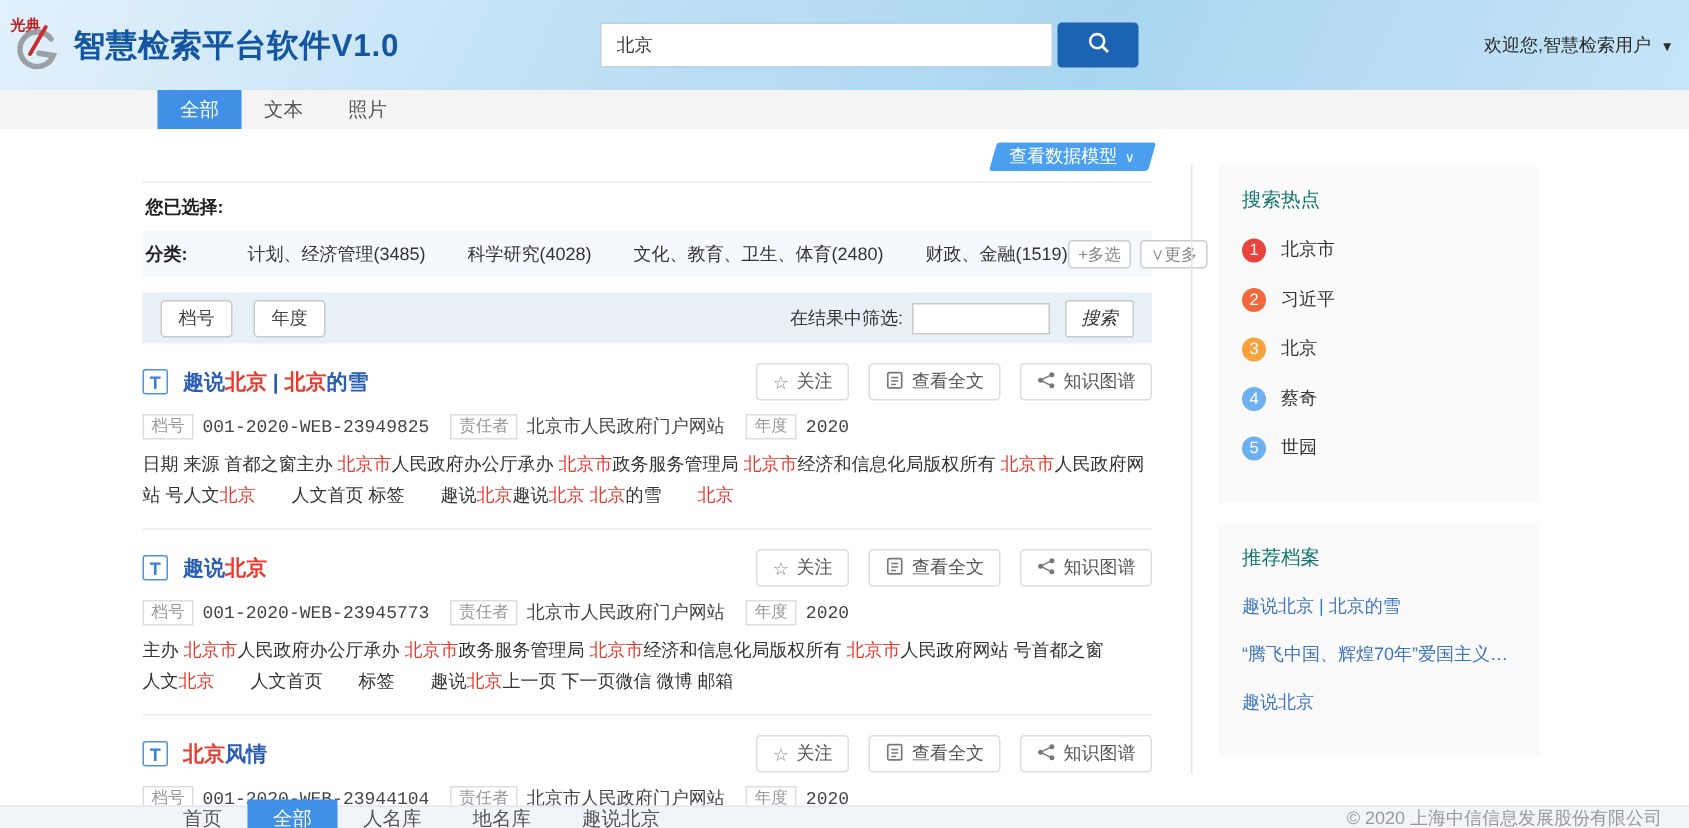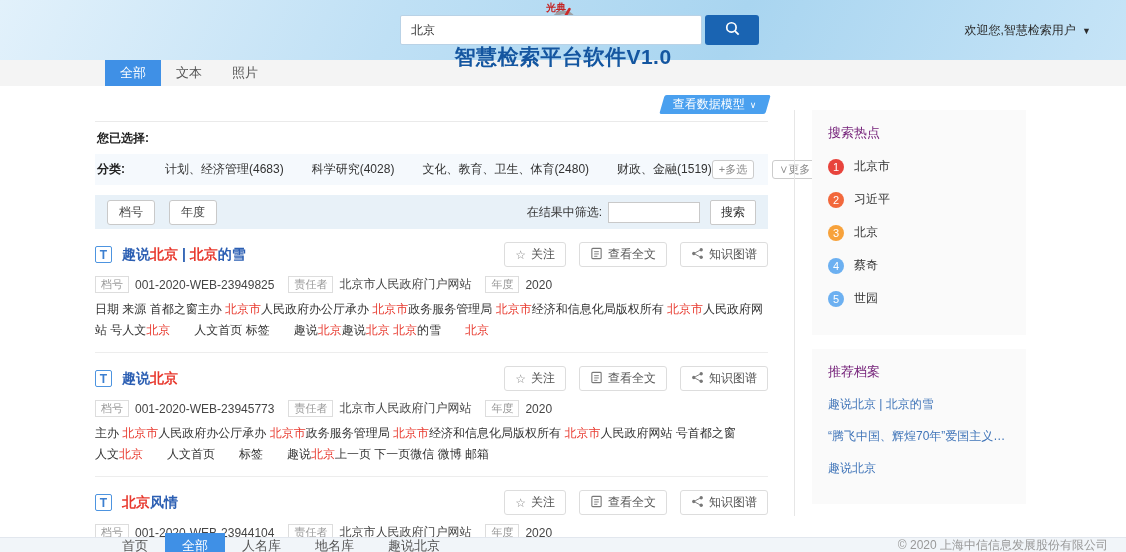--- a/index.html
+++ b/index.html
@@ -1,26 +1,26 @@
 <!DOCTYPE html>
 <html><head>
 <meta charset="utf-8">
 <style>
   * { margin:0; padding:0; box-sizing:border-box; }
   body { font-family:"Liberation Sans","DejaVu Sans",sans-serif; background:#fff; }
   .page { width:1126px; height:552px; position:relative; overflow:hidden; background:#fff; font-size:12px; color:#333; }
 
   
-  .header { height:60px; background:linear-gradient(115deg,#e2f1fb 0%,#bfe0f5 35%,#a9d5f0 65%,#c6e4f7 100%); display:flex; align-items:center; position:relative;flex-direction:column; }
+  .header { height:60px; background:linear-gradient(115deg,#e2f1fb 0%,#bfe0f5 35%,#a9d5f0 65%,#c6e4f7 100%); display:flex; align-items:center; position:relative; }
   .logo { margin:0 8px 0 5px; flex:none; }
   .app-title { font-size:21px; font-weight:bold; color:#1456a0; letter-spacing:.5px; }
   .searchbar { position:absolute; left:400px; top:15px; display:flex; }
   .search-input { width:302px; height:30px; border:1px solid #b9d2e6; padding:0 10px; font-size:12px; color:#333; border-radius:2px; outline:none; font-family:inherit; }
   .search-btn { width:54px; height:30px; background:#1a64b2; border:none; border-radius:3px; display:flex; align-items:center; justify-content:center; margin-left:3px; cursor:pointer; }
-  .welcome { position:absolute; right:35px; top:22px; font-size:12px; color:#2b2b2b; cursor:pointer; }
+  .welcome { position:absolute; right:10px; top:22px; font-size:12px; color:#2b2b2b; cursor:pointer; }
   .welcome .arr { font-size:9px; color:#2b2b2b; margin-left:3px; }
 
   
   .tabbar { height:26px; background:#f4f4f4; display:flex; padding-left:105px; }
   .tab { padding:0 15px; line-height:26px; font-size:13px; color:#555; cursor:pointer; }
   .tab.active { background:#3f90e6; color:#fff; }
 
   
   .content { display:flex; align-items:flex-start; }
   .main { width:673px; margin-left:95px; flex:none; }
@@ -32,49 +32,49 @@
   .vm-inner { display:inline-block; transform:skewX(16deg); }
   .vm-inner .arr { font-size:9px; margin-left:5px; }
 
   
   .selected-box { margin-top:7px; border-top:1px solid #eaeaea; }
   .selected-label { font-weight:bold; font-size:12px; color:#222; padding:8px 2px 7px; }
   .cat-row { background:#f5f9fd; display:flex; align-items:center; padding:6px 8px 6px 2px; font-size:12px; color:#333; }
   .cat-label { font-weight:bold; margin-right:40px; color:#222; flex:none; }
   .cat-items { display:flex; gap:28px; flex:1; }
   .cat-item { cursor:pointer; white-space:nowrap; }
-  .cat-actions { display:flex; gap:18px; flex:none; }
+  .cat-actions { display:flex; gap:6px; flex:none; }
   .pill-btn { border:1px solid #ccc; border-radius:3px; background:#fff; color:#888; font-size:11px; padding:1px 6px; cursor:pointer; white-space:nowrap; }
 
   
   .filter-bar { margin-top:10px; background:#e8f1f8; height:34px; display:flex; align-items:center; padding:0 12px; }
   .fbtn { background:#fff; border:1px solid #c9c9c9; border-radius:3px; font-size:12px; color:#444; padding:3px 11px; margin-right:14px; cursor:pointer; }
   .refine { margin-left:auto; display:flex; align-items:center; font-size:12px; color:#333; }
   .refine-input { width:92px; height:21px; border:1px solid #c9c9c9; margin-left:6px; background:#fff; outline:none; font-family:inherit; }
-  .search2 { margin-left:10px; background:#fff; border:1px solid #c9c9c9; border-radius:2px; font-size:12px; color:#333; padding:3px 10px; cursor:pointer; }
+  .search2 { margin-left:10px; background:#fff; border:1px solid #c9c9c9; border-radius:2px; font-size:12px; color:#333; padding:3px 10px; cursor:pointer;font-style:italic; }
 
   
   .result { padding:13px 0 11px; border-bottom:1px solid #ededed; }
   .r-head { display:flex; align-items:center; }
   .t-icon { width:17px; height:17px; border:1px solid #4d94e0; border-radius:2px; color:#3c7fd0; font-weight:bold; font-size:12px; line-height:16px; text-align:center; flex:none; background:#fff; }
   .r-title { margin-left:10px; font-size:14px; font-weight:bold; color:#2c5fb3; cursor:pointer; }
   .r-title .hl { color:#e8392e; }
   .r-actions { margin-left:auto; display:flex; gap:13px; }
   .abtn { display:flex; align-items:center; gap:5px; background:#fff; border:1px solid #ddd; border-radius:3px; color:#555; font-size:12px; padding:3px 10px; cursor:pointer; white-space:nowrap; }
   .star { color:#888; font-size:12px; line-height:1; }
   .r-meta { margin-top:9px; display:flex; align-items:center; font-size:11px; }
   .tag { border:1px solid #ddd; color:#999; padding:0 5px; line-height:15px; margin-right:6px; background:#fff; flex:none; }
-  .mval { margin-right:14px; color:#444; font-family:Liberation Sans, sans-serif; font-size:12px; }
+  .mval { margin-right:14px; color:#444; font-family:Liberation Mono, monospace; font-size:12px; }
   .r-snippet { margin-top:6px; font-size:12px; color:#333; line-height:21px; }
   .r-snippet .hl { color:#e8392e; }
 
   
   .card { background:#fafafa; padding:14px 16px 12px; }
   .card + .card { margin-top:14px; }
-  .card-title { font-size:13px; color:#701a75; margin-bottom:2px; }
+  .card-title { font-size:13px; color:#0f766e; margin-bottom:2px; }
   .hot-item { display:flex; align-items:center; margin:16px 0; font-size:12px; color:#333; cursor:pointer; }
   .badge { width:16px; height:16px; border-radius:50%; color:#fff; font-size:11px; line-height:16px; text-align:center; margin-right:10px; flex:none; }
   .rec-link { display:block; margin:15px 0; font-size:12px; color:#3f74b8; white-space:nowrap; overflow:hidden; text-overflow:ellipsis; cursor:pointer; }
 
   
   .footer { position:absolute; left:0; right:0; bottom:0; height:15px; background:#f1f5f9; border-top:1px solid #e2e7ee; display:flex; align-items:center; padding-left:105px; z-index:5; }
   .f-item { font-size:13px; color:#555; padding:0 17px; line-height:25px; cursor:pointer; }
   .f-item.active { background:#3f90e6; color:#fff; }
   .copyright { margin-left:auto; margin-right:18px; font-size:12px; color:#999; }
 </style>
@@ -125,21 +125,21 @@
             <span>查看数据模型</span><span class="arr">∨</span>
           </span>
         </span>
       </div>
 
       <div class="selected-box">
         <div class="selected-label">您已选择:</div>
         <div class="cat-row">
           <span class="cat-label">分类:</span>
           <span class="cat-items">
-            <span class="cat-item">计划、经济管理(4683)</span>
+            <span class="cat-item">计划、经济管理(3485)</span>
             <span class="cat-item">科学研究(4028)</span>
             <span class="cat-item">文化、教育、卫生、体育(2480)</span>
             <span class="cat-item">财政、金融(1519)</span>
           </span>
           <span class="cat-actions">
             <button class="pill-btn">+多选</button>
             <button class="pill-btn">∨更多</button>
           </span>
         </div>
       </div>

